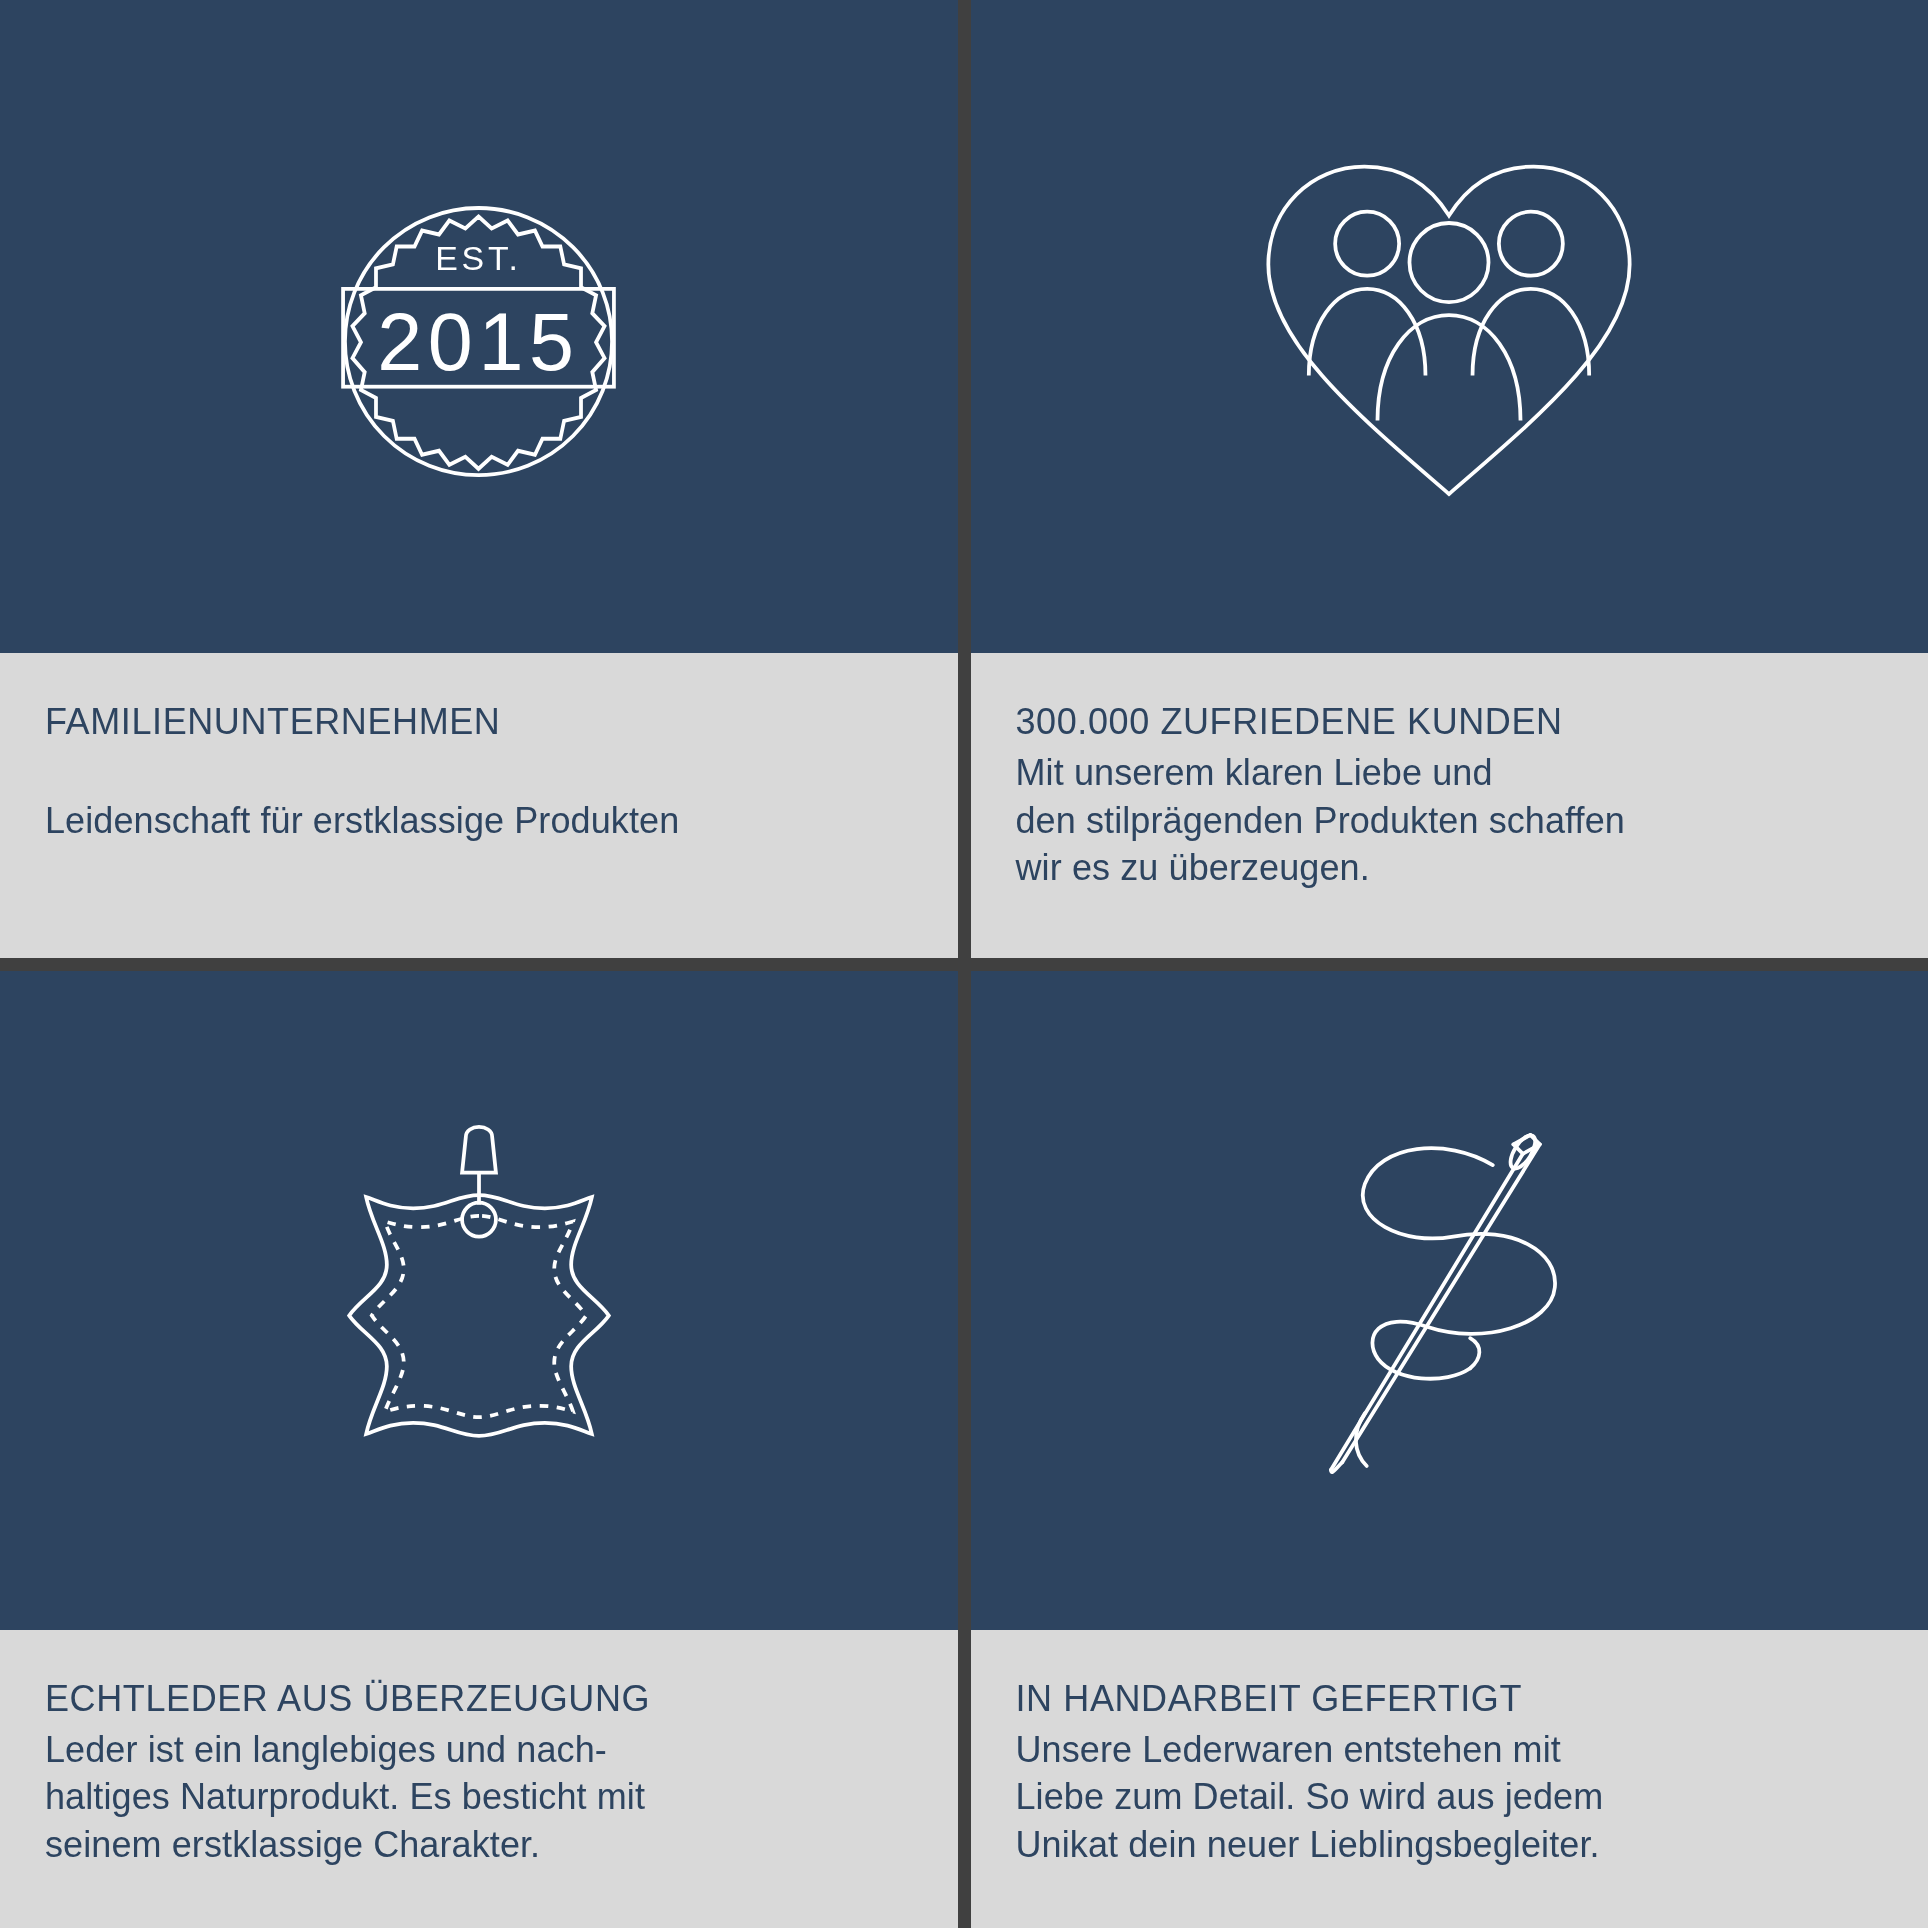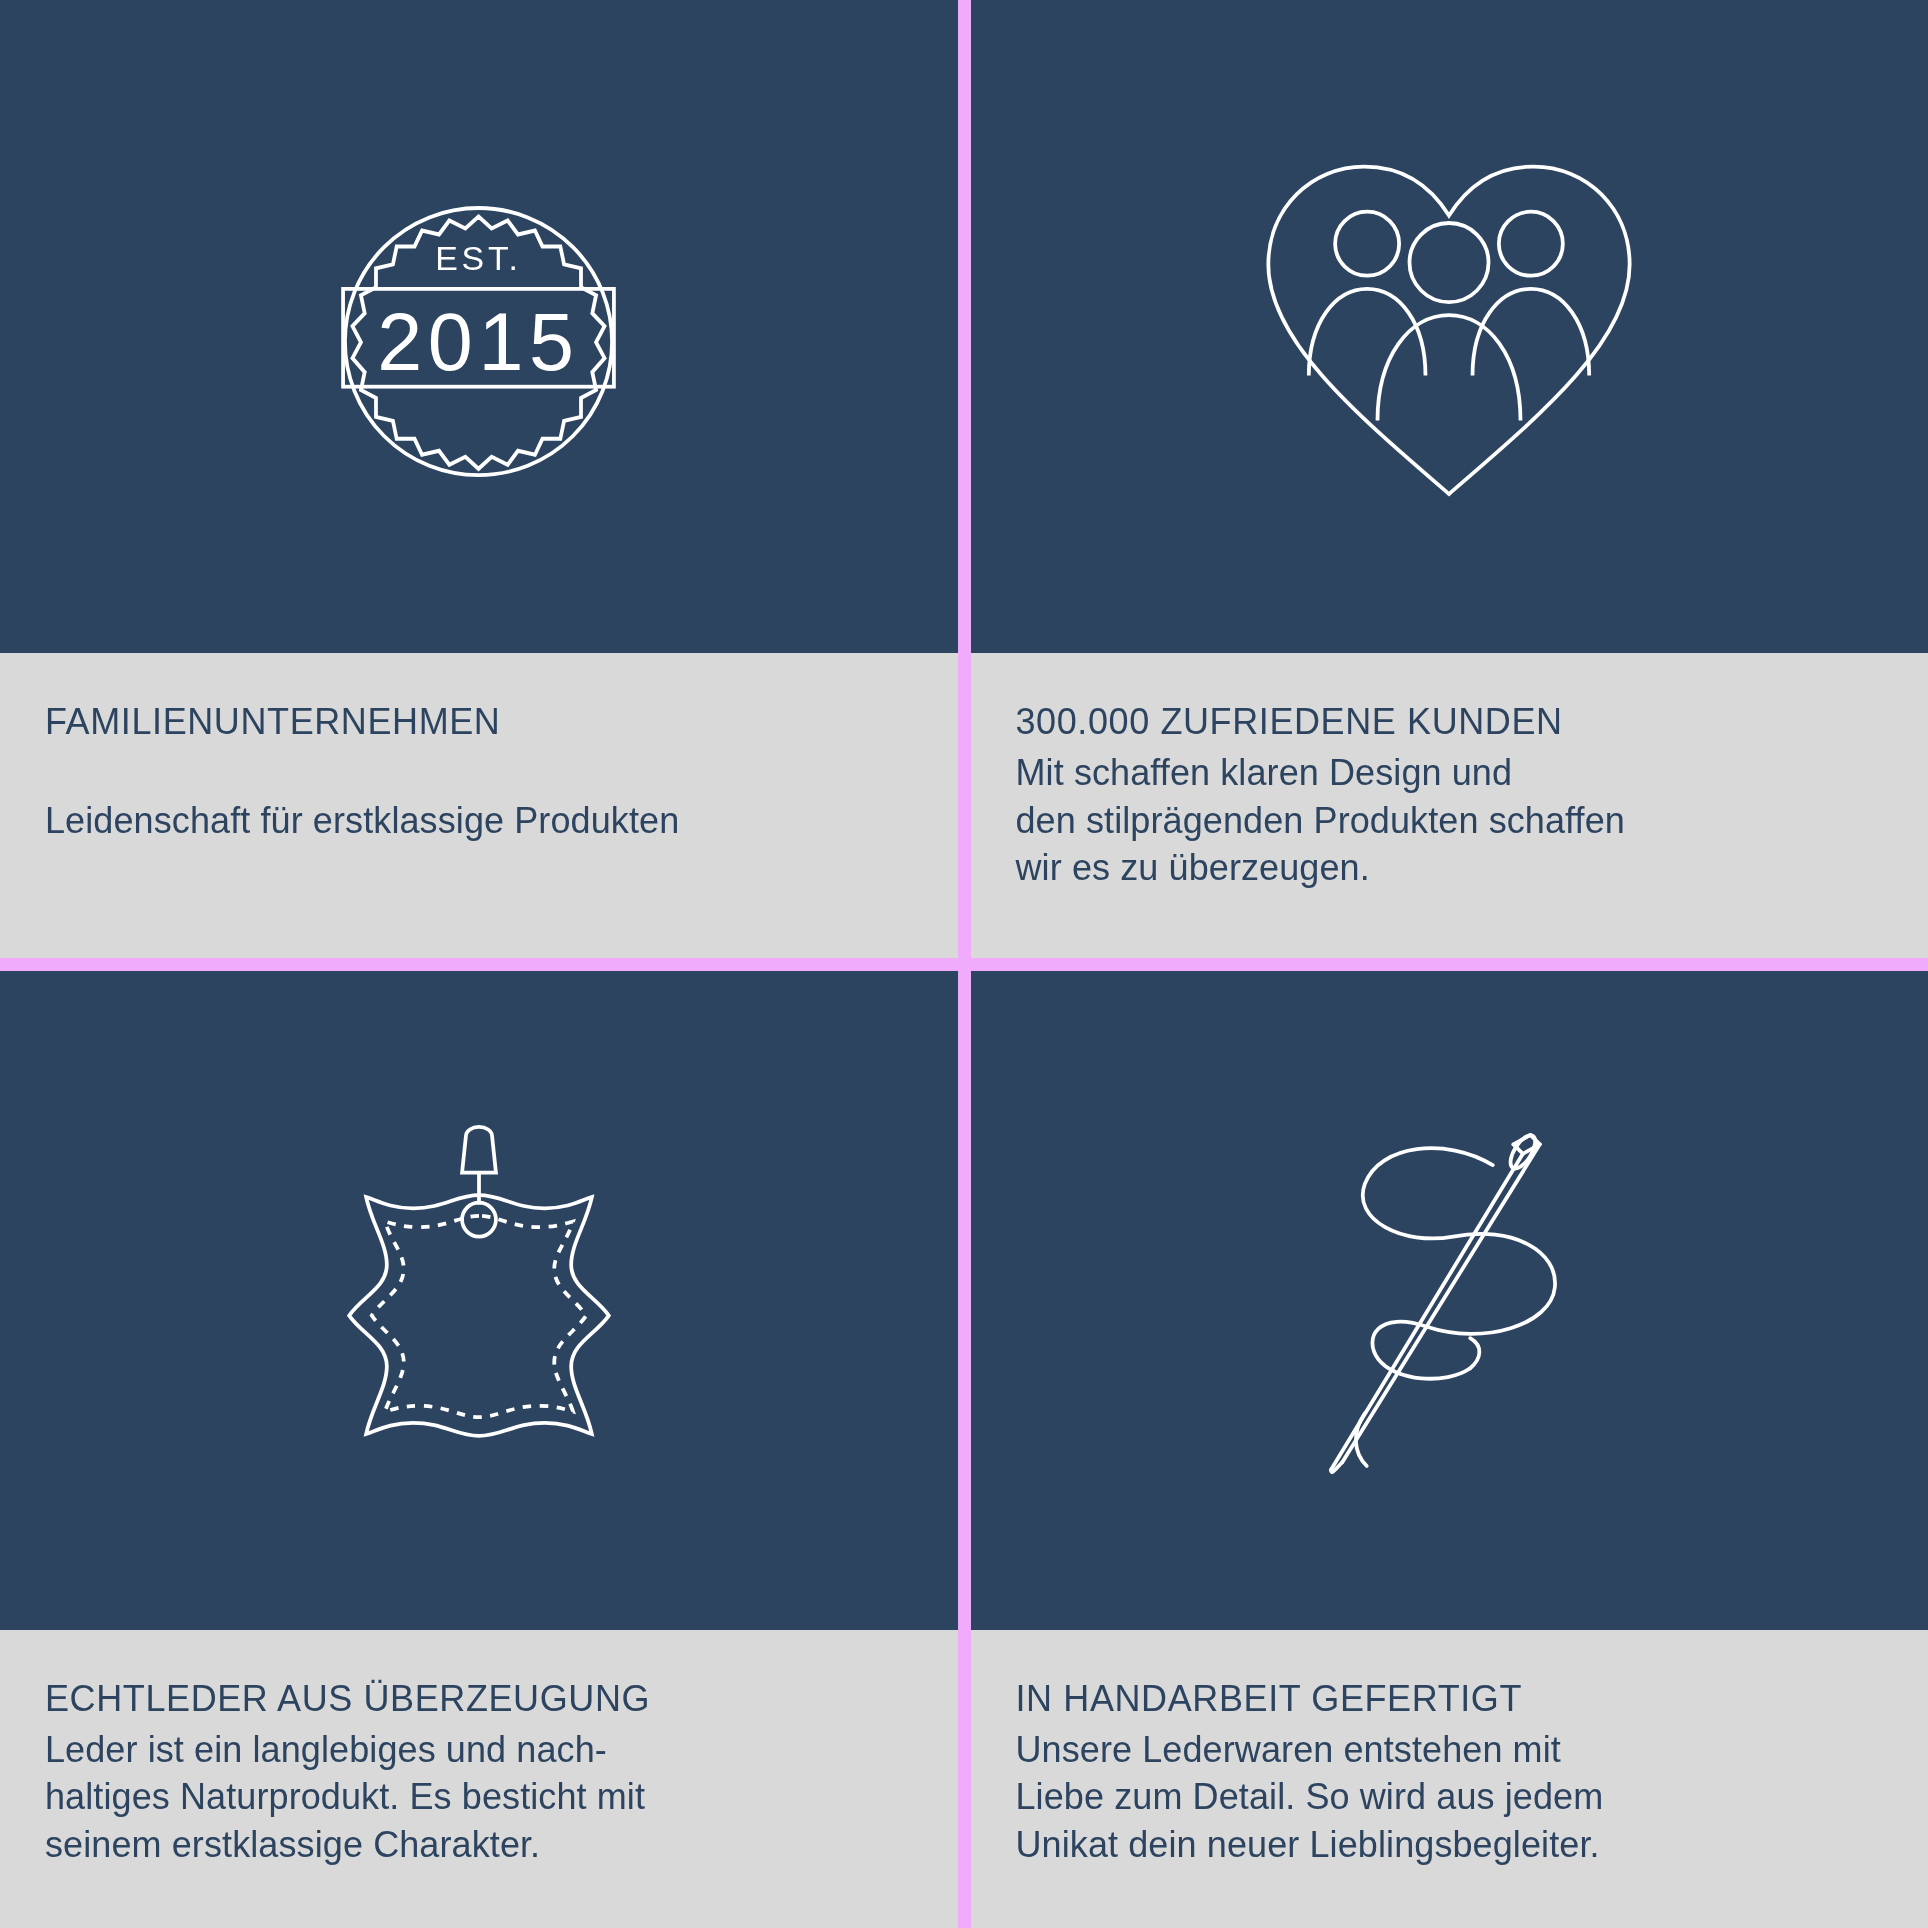--- a/index.html
+++ b/index.html
@@ -13,21 +13,21 @@
     font-family: "Liberation Sans", sans-serif;
     overflow: hidden;
   }
   .grid {
     width: 1928px;
     height: 1928px;
     display: grid;
     grid-template-columns: 1fr 1fr;
     grid-template-rows: 1fr 1fr;
     gap: 13px;
-    background: #f0abfc;
+    background: #404040;
     box-sizing: border-box;
   }
   .cell {
     position: relative;
     display: flex;
     flex-direction: column;
     overflow: hidden;
   }
   .icon-area {
     background: #2d4460;
@@ -116,21 +116,21 @@
           <circle cx="307" cy="112" r="34"></circle>
           <path d="M245 252 C245 196, 273 160, 307 160 C341 160, 369 196, 369 252"></path>
 
           <circle cx="220" cy="132" r="42"></circle>
           <path d="M144 300 C144 232, 178 188, 220 188 C262 188, 296 232, 296 300"></path>
         </g>
       </svg>
     </div>
     <div class="text-area">
       <h2 class="cell-title">300.000 ZUFRIEDENE KUNDEN</h2>
-      <p class="cell-body">Mit schaffen klaren Design und
+      <p class="cell-body">Mit unserem klaren Liebe und
 den stilprägenden Produkten schaffen
 wir es zu überzeugen.</p>
     </div>
   </div>
 
   <div class="cell cell-r2">
     <div class="icon-area">
       <svg width="358" height="395" viewBox="0 0 380 420">
         <g fill="none" stroke="#ffffff" stroke-width="4">
 

